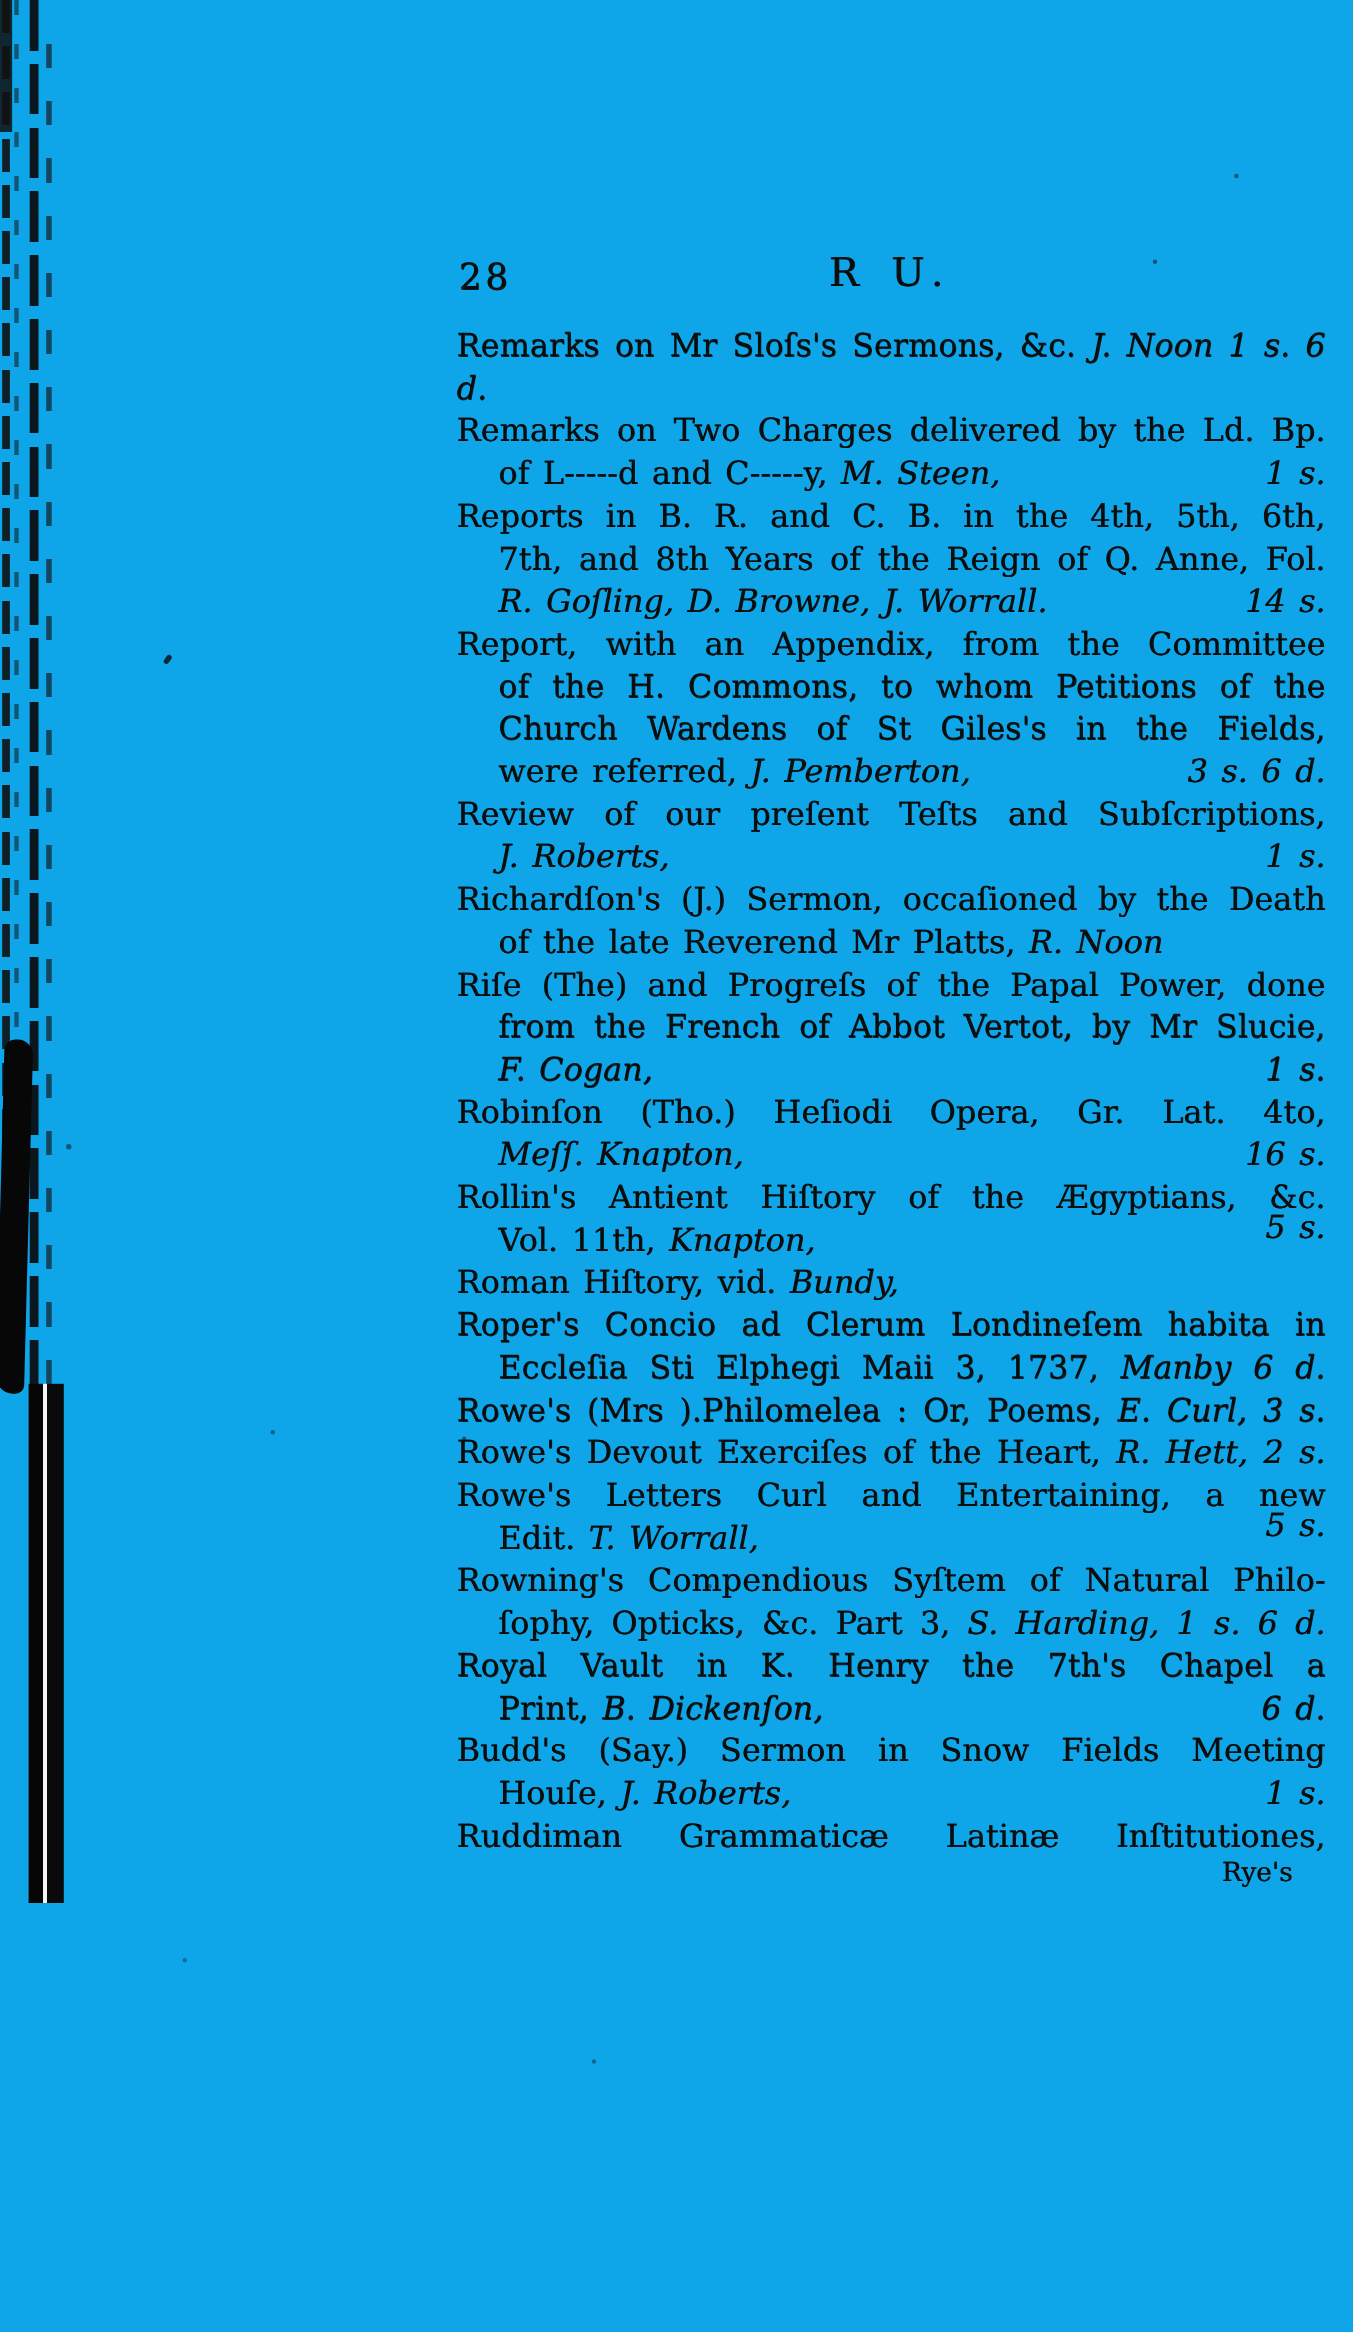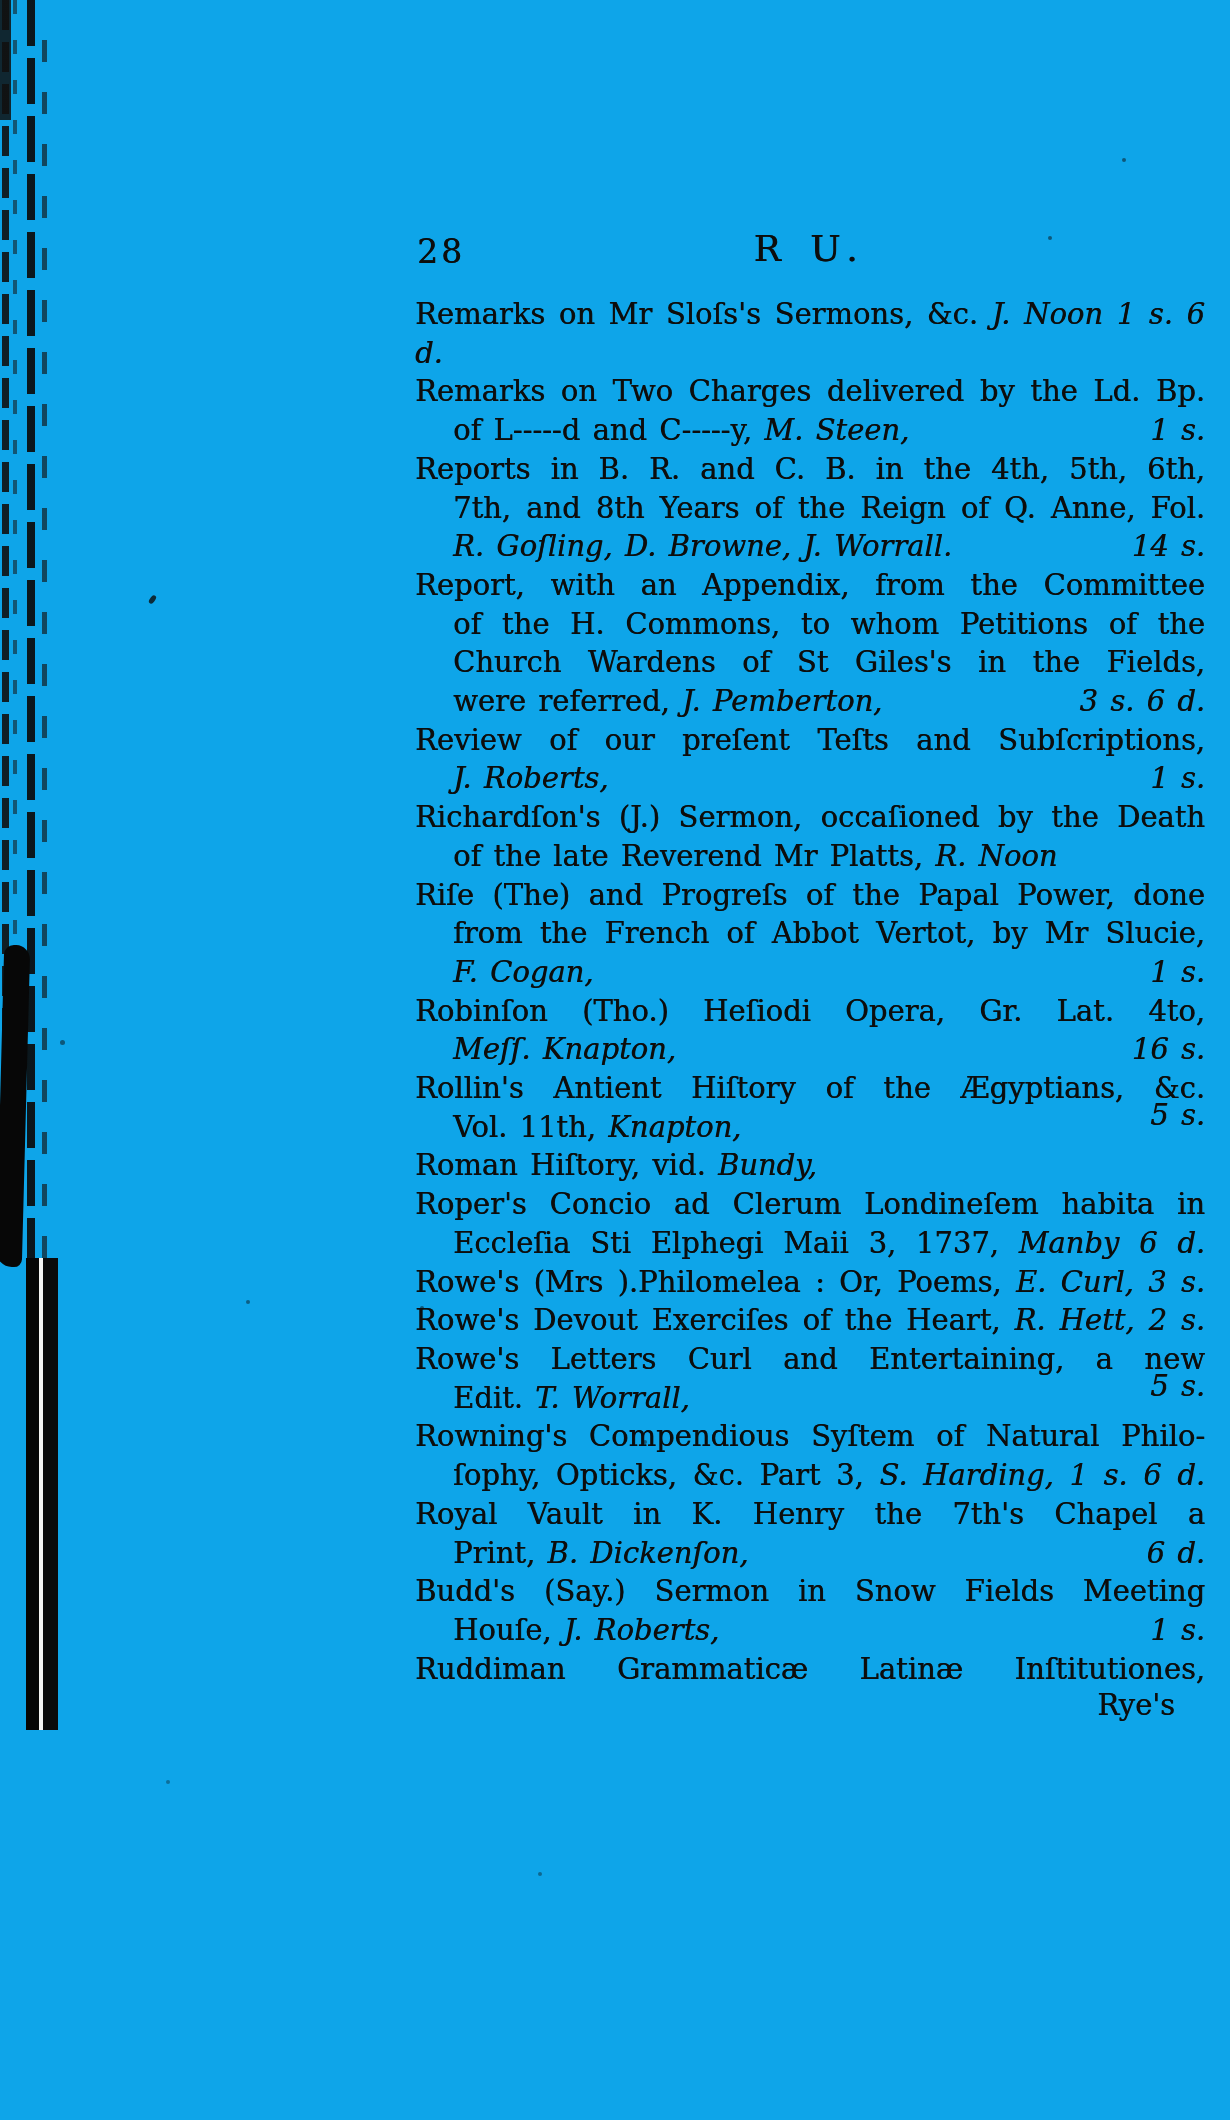--- a/index.html
+++ b/index.html
@@ -18,21 +18,21 @@
   .list{position:absolute;left:415px;top:295px;width:790px;font-size:29px;
     line-height:38.7px;word-spacing:3px;
     text-shadow:0.45px 0.35px 0 rgba(12,12,12,.88);}
   .line{position:relative;width:790px;}
   .line.ind{padding-left:38px;}
   .line.just{text-align:justify;text-align-last:justify;}
   .it{font-style:italic;}
   .price{position:absolute;right:0;font-style:italic;white-space:nowrap;}
   .price.raise{top:-12px;text-align:center;}
   .catchword{position:absolute;left:415px;top:1688px;width:760px;text-align:right;
-    font-size:29px;text-shadow:0.45px 0.35px 0 rgba(12,12,12,.88);}
+    font-size:24px;text-shadow:0.45px 0.35px 0 rgba(12,12,12,.88);}
   
   .stripe{position:absolute;}
   .s1{left:2px;top:0;width:7px;height:1055px;opacity:.9;
     background:repeating-linear-gradient(180deg,#101010 0 30px,rgba(0,0,0,0) 30px 42px);}
   .s2{left:13px;top:0;width:4px;height:980px;opacity:.55;
     background:repeating-linear-gradient(180deg,#151515 0 14px,rgba(0,0,0,0) 14px 40px);}
   .s3{left:27px;top:0;width:8px;height:1735px;opacity:.92;
     background:repeating-linear-gradient(180deg,#0b0b0b 0 46px,rgba(0,0,0,0) 46px 58px);}
   .s4{left:42px;top:40px;width:5px;height:1690px;opacity:.65;
     background:repeating-linear-gradient(180deg,#141414 0 22px,rgba(0,0,0,0) 22px 52px);}

